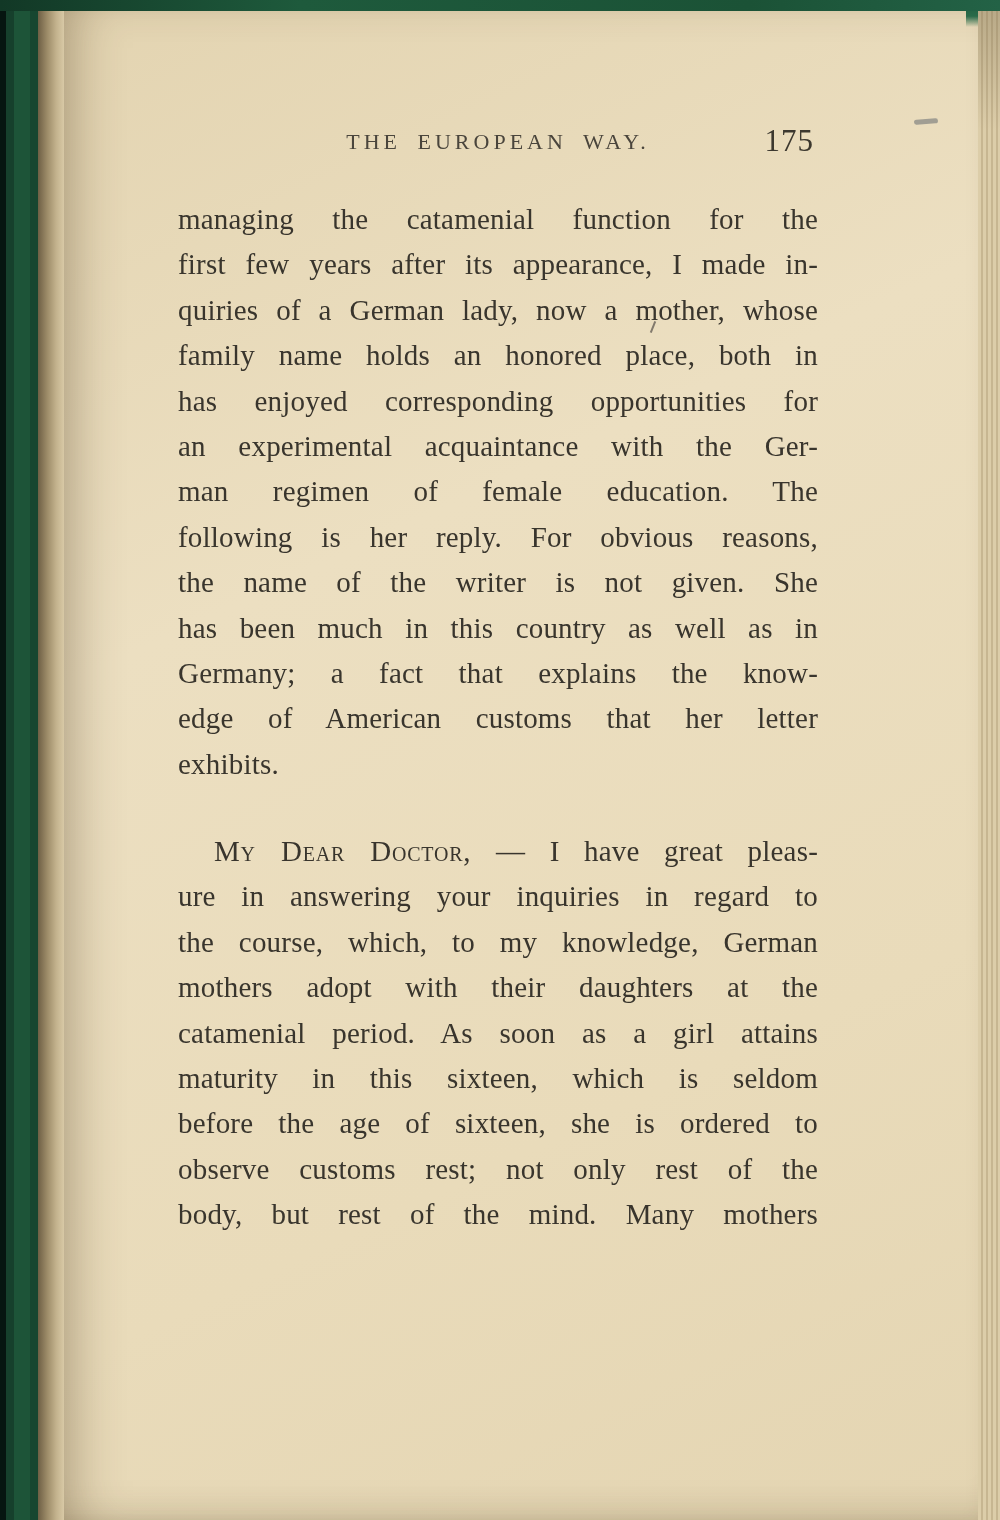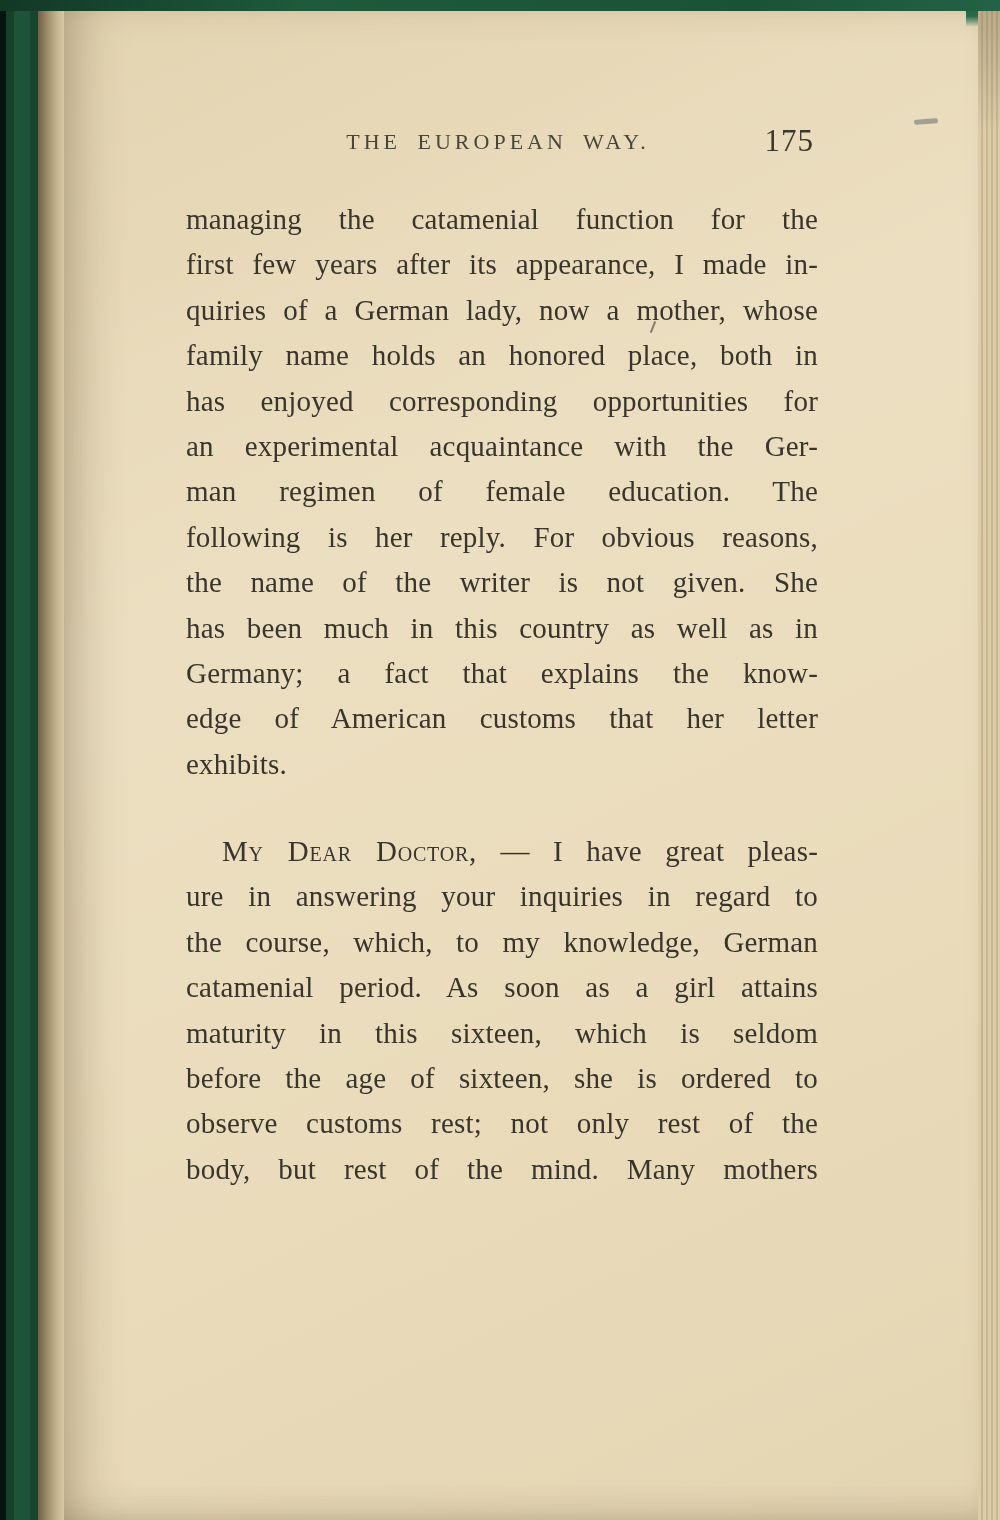--- a/index.html
+++ b/index.html
@@ -113,21 +113,20 @@
     position: absolute;
     right: 4px;
     top: 2px;
     font-size: 31px;
     letter-spacing: 1px;
     color: #3c382f;
   }
 
   .paragraph {
     font-size: 29px;
-    margin-left: 8px;
   }
   .text-line {
     height: 45.4px;
     line-height: 45.4px;
     text-align: justify;
     text-align-last: justify;
     word-spacing: 0.06em;
     letter-spacing: 0.2px;
     white-space: nowrap; 
   }
@@ -182,20 +181,21 @@
         <div class="text-line last-line">exhibits.</div>
       </div>
 
     <div class="paragraph letter">
       <div class="text-line salutation">
         <span class="smallcaps">My Dear Doctor,</span><span> — I have great pleas-</span>
       </div>
       <div>
           <div class="text-line">ure in answering your inquiries in regard to</div>
           <div class="text-line">the course, which, to my knowledge, German</div>
+          <div class="text-line">mothers adopt with their daughters at the</div>
           <div class="text-line">catamenial period. As soon as a girl attains</div>
           <div class="text-line">maturity in this sixteen, which is seldom</div>
           <div class="text-line">before the age of sixteen, she is ordered to</div>
           <div class="text-line">observe customs rest; not only rest of the</div>
           <div class="text-line">body, but rest of the mind. Many mothers</div>
         </div>
     </div>
 
   </div>
 </div>

